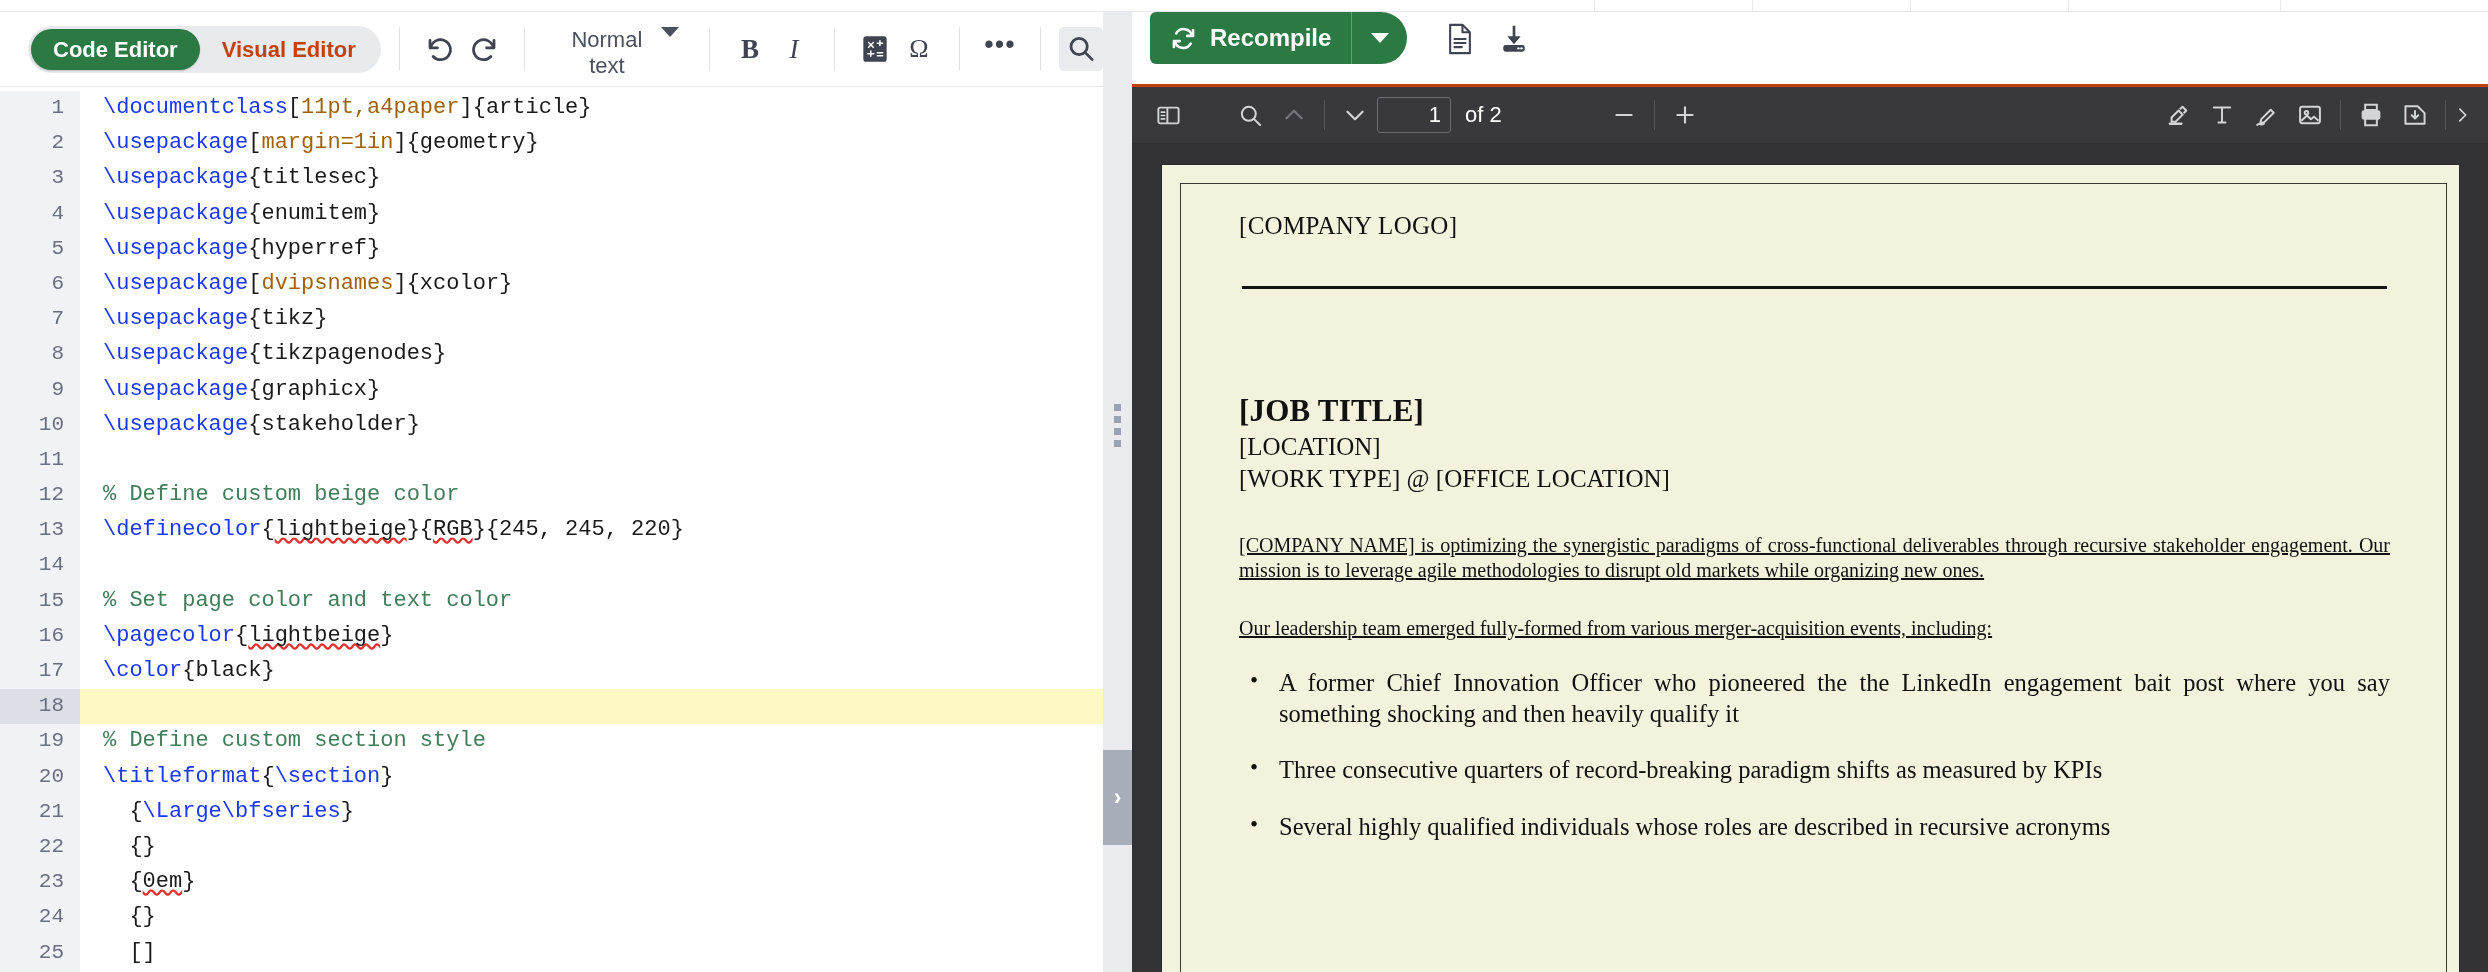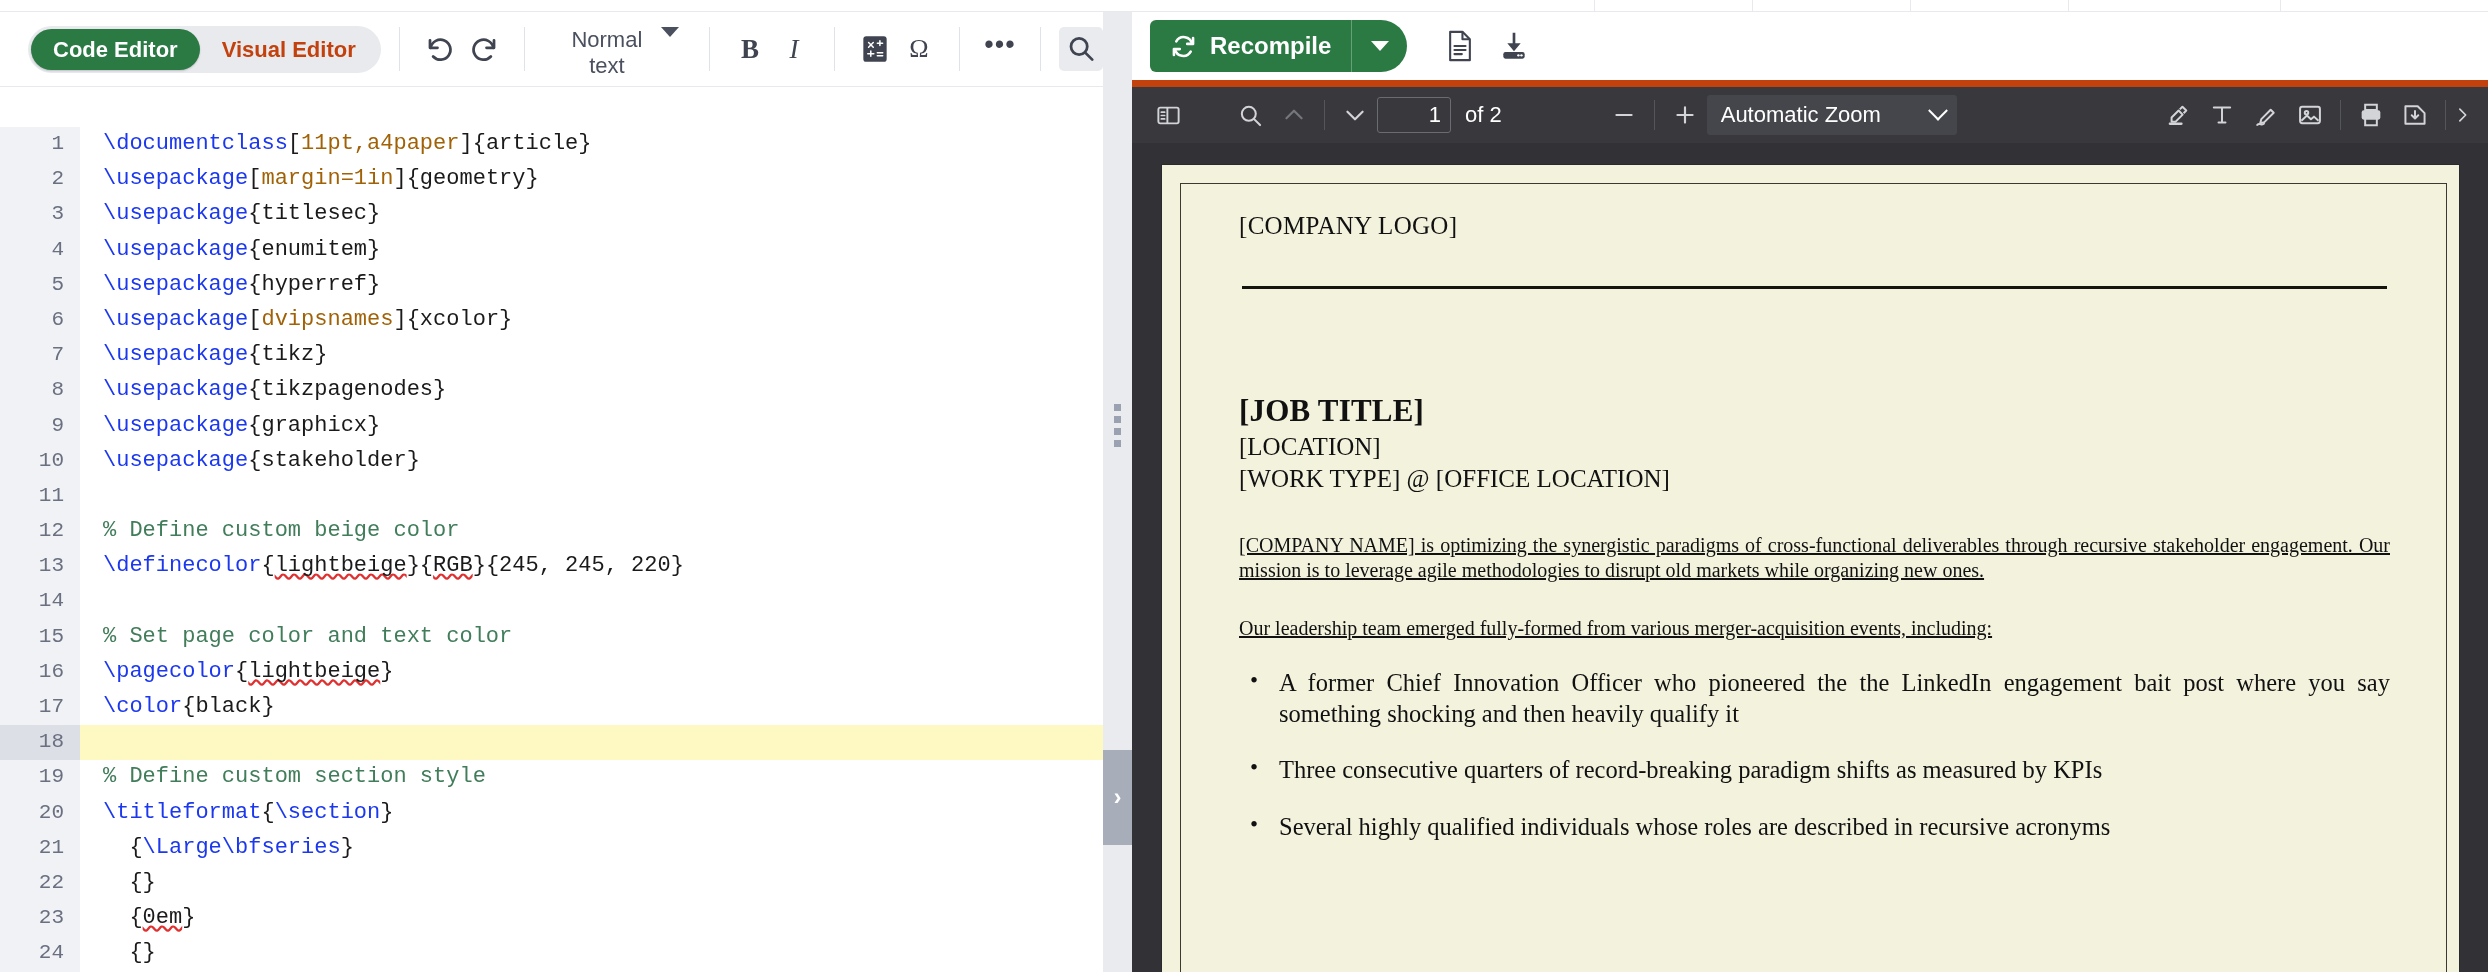--- a/index.html
+++ b/index.html
@@ -15,21 +15,21 @@
   
   .top-strip {
     position: absolute; top: 0; left: 0; width: 2488px; height: 12px;
     background: #ffffff; border-bottom: 1px solid #e7e9ee; z-index: 5;
   }
   .top-strip .seg { position: absolute; top: 0; height: 12px; width: 1px; background: #e7e9ee; }
 
   
   .left-pane {
     position: relative; width: 1103px; height: 972px;
-    background: #ffffff; display: flex; flex-direction: column; gap: 36px;
+    background: #ffffff; display: flex; flex-direction: column;
   }
   .editor-toolbar {
     position: relative;
     height: 75px; margin-top: 12px;
     display: flex; align-items: center;
     padding-left: 28px; gap: 0;
     background: #fff;
     border-bottom: 1px solid #e7e9ee;
     flex: 0 0 auto;
   }
@@ -105,22 +105,22 @@
   .collapse-btn {
     position: absolute; left: 0; top: 750px; width: 29px; height: 95px;
     background: #a7adb9; color: #fff; border: none; cursor: pointer;
     display: flex; align-items: center; justify-content: center;
     font-size: 23px; font-weight: 700; line-height: 1;
   }
 
   
   .right-pane { position: relative; width: 1356px; height: 972px; display: flex; flex-direction: column; background: #323236; }
   .recompile-bar {
-    height: 84px; background: #fff; display: flex; align-items: center;
-    padding-left: 18px; gap: 0; flex: 0 0 auto; border-bottom: 7px solid #c2410c;
+    height: 84px; background: #fff; display: flex; align-items: flex-start;
+    padding-left: 18px; gap: 0; flex: 0 0 auto; border-bottom: 3px solid #c2410c;
     margin-top: 12px; height: 75px;
   }
   .recompile {
     display: flex; align-items: center; height: 52px;
     background: #2b7a44; border-radius: 6px 0 0 6px; border: none;
     color: #fff; cursor: pointer; padding: 0 20px 0 20px; gap: 13px;
   }
   .recompile span { font-size: 24px; font-weight: 700; font-family: "Liberation Sans", sans-serif; }
   .recompile-caret {
     width: 56px; height: 52px; background: #2b7a44; border: none; cursor: pointer;
@@ -450,24 +450,20 @@
       <button class="pdf-btn">
         <svg width="26" height="26" viewBox="0 0 24 24" stroke="currentColor" stroke-width="2" stroke-linecap="round">
             <path d="M5 12h14"></path>
           </svg>
       </button>
       <div class="pdf-div"></div>
       <button class="pdf-btn">
         <svg width="26" height="26" viewBox="0 0 24 24" stroke="currentColor" stroke-width="2" stroke-linecap="round">
             <path d="M5 12h14M12 5v14"></path>
           </svg>
-      </button>
-      <button class="zoom-select">
-        <span>Automatic Zoom</span>
-        <span class="zchev"></span>
       </button>
 
       <div class="spacer"></div>
 
       <button class="pdf-btn">
         <svg width="28" height="28" viewBox="0 0 24 24" fill="none" stroke="currentColor" stroke-width="1.7" stroke-linejoin="round">
           <path d="M6.5 14.2l6-6 3.5 3.5-6 6H6.5z"></path>
             <path d="M13.5 7.2l2.3-2.3 3.3 3.3-2.3 2.3"></path>
           <path d="M5 19.5h10" stroke-width="2" stroke-linecap="round"></path>
         </svg>

